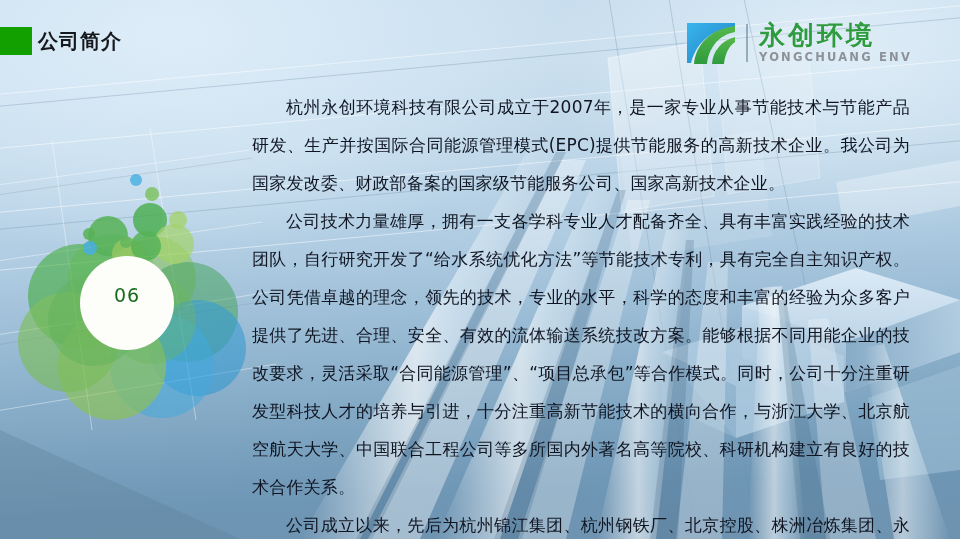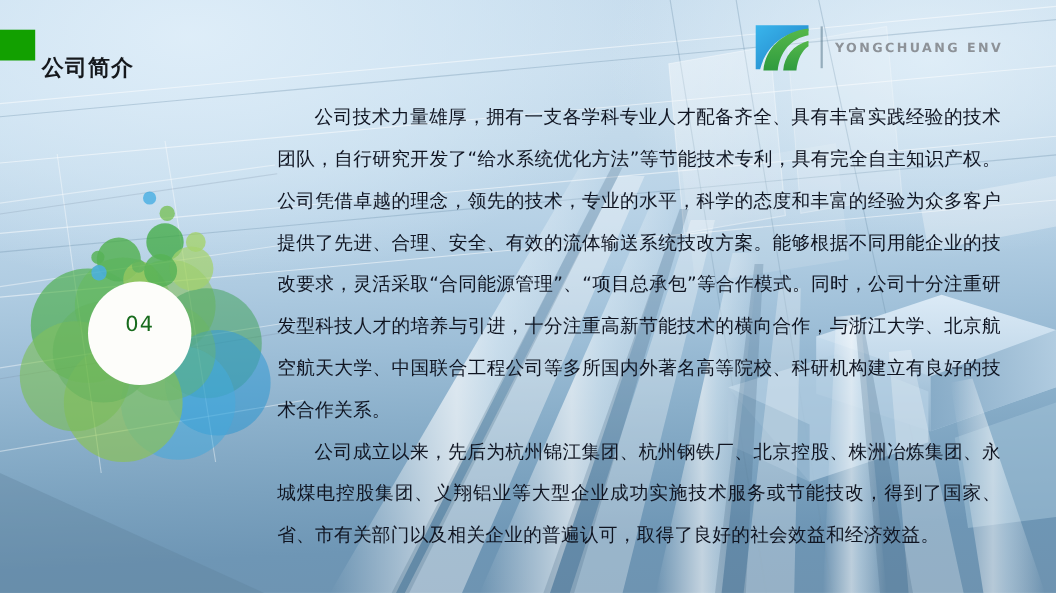--- a/index.html
+++ b/index.html
@@ -56,21 +56,20 @@
   .title-text {
     position: absolute;
     left: 38px; top: 27px;
     height: 28px;
     line-height: 28px;
     font-size: 20px;
     font-weight: bold;
     color: #15181c;
     letter-spacing: 1px;
     white-space: nowrap;
-    margin-top: 20px;
   }
 
   
   .logo {
     position: absolute;
     right: 48px; top: 18px;
     height: 50px;
     display: flex;
     align-items: center;
   }
@@ -253,20 +252,21 @@
           <stop offset="0%" stop-color="#56b84a"></stop>
           <stop offset="100%" stop-color="#2f9b3f"></stop>
         </linearGradient>
       </defs>
       <path d="M2 3 H50 V8 C30 8 12 20 6 43 L2 43 Z" fill="url(#lgBlue)"></path>
       <path d="M50 6 C26 9 11 24 9 44 L22 44 C24 27 34 15 50 12 Z" fill="url(#lgGreen)"></path>
       <path d="M50 17 C36 21 28 31 27 44 L39 44 C40 34 44 26 50 22 Z" fill="url(#lgGreen)"></path>
     </svg>
     <div class="logo-div"></div>
     <div class="logo-words">
+      <div class="logo-cn">永创环境</div>
       <div class="logo-en">YONGCHUANG ENV</div>
     </div>
   </div>
 
   <div class="deco">
     <svg width="250" height="250" viewBox="0 0 250 250">
       <g opacity=".80">
 
         <circle cx="78" cy="126" r="52" fill="#3faa34" opacity=".72"></circle>
         <circle cx="110" cy="108" r="44" fill="#54b53f" opacity=".62"></circle>
@@ -287,21 +287,22 @@
         <circle cx="176" cy="50" r="9" fill="#9fd24f" opacity=".80"></circle>
         <circle cx="150" cy="24" r="7" fill="#6cbb3f" opacity=".85"></circle>
         <circle cx="124" cy="72" r="6" fill="#4fae3c" opacity=".85"></circle>
         <circle cx="87" cy="64" r="6" fill="#3faa34" opacity=".85"></circle>
         <circle cx="134" cy="10" r="6" fill="#2fa6e0" opacity=".85"></circle>
         <circle cx="88" cy="78" r="7" fill="#2fa6e0" opacity=".85"></circle>
       </g>
 
       <circle cx="125" cy="133" r="47" fill="#fdfdfa"></circle>
     </svg>
-    <div class="badge-num">04</div>
+    <div class="badge-num">06</div>
   </div>
 
   <div class="body-text">
+    <p class="para">杭州永创环境科技有限公司成立于2007年，是一家专业从事节能技术与节能产品研发、生产并按国际合同能源管理模式(EPC)提供节能服务的高新技术企业。我公司为国家发改委、财政部备案的国家级节能服务公司、国家高新技术企业。</p>
     <p class="para">公司技术力量雄厚，拥有一支各学科专业人才配备齐全、具有丰富实践经验的技术团队，自行研究开发了“给水系统优化方法”等节能技术专利，具有完全自主知识产权。公司凭借卓越的理念，领先的技术，专业的水平，科学的态度和丰富的经验为众多客户提供了先进、合理、安全、有效的流体输送系统技改方案。能够根据不同用能企业的技改要求，灵活采取“合同能源管理”、“项目总承包”等合作模式。同时，公司十分注重研发型科技人才的培养与引进，十分注重高新节能技术的横向合作，与浙江大学、北京航空航天大学、中国联合工程公司等多所国内外著名高等院校、科研机构建立有良好的技术合作关系。</p>
     <p class="para">公司成立以来，先后为杭州锦江集团、杭州钢铁厂、北京控股、株洲冶炼集团、永城煤电控股集团、义翔铝业等大型企业成功实施技术服务或节能技改，得到了国家、省、市有关部门以及相关企业的普遍认可，取得了良好的社会效益和经济效益。</p>
   </div>
 
 </div>
 
 </body></html>

